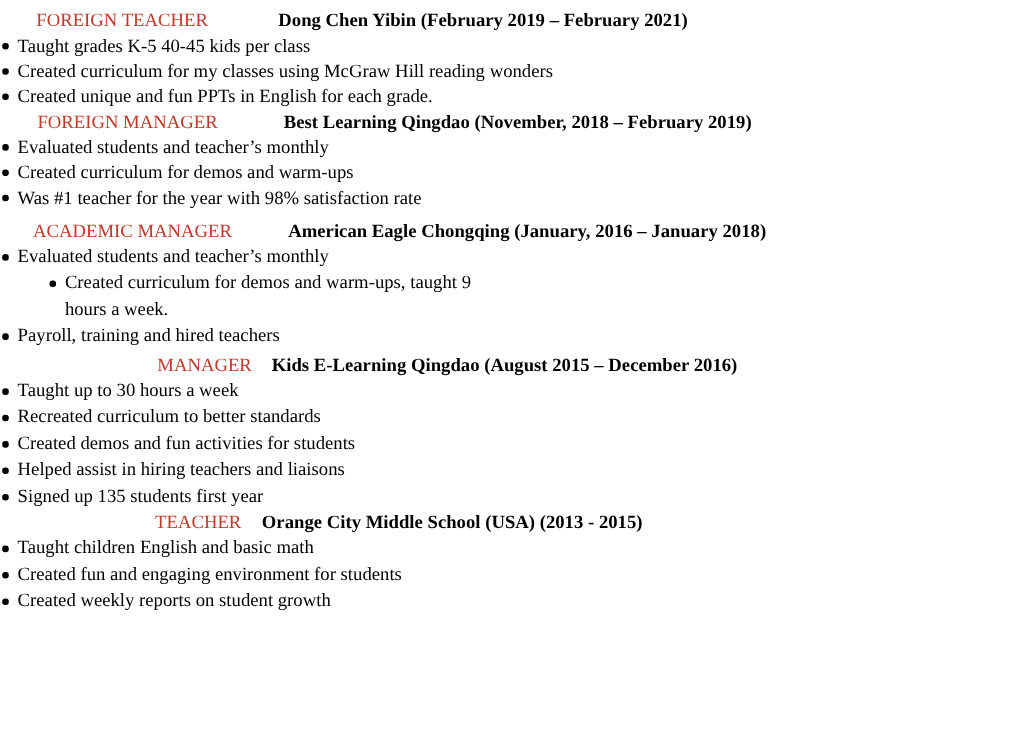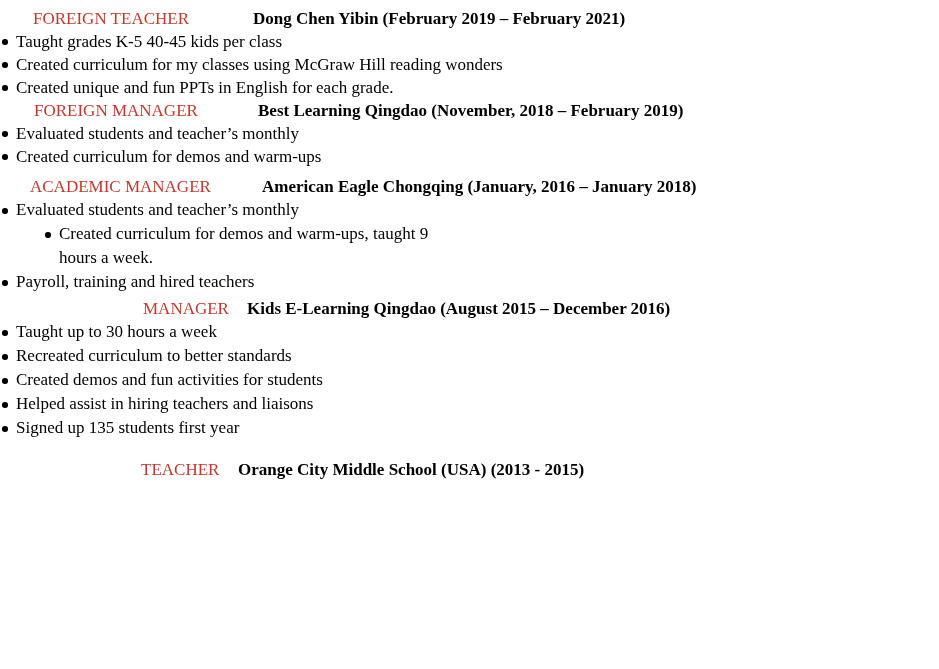--- a/index.html
+++ b/index.html
@@ -27,21 +27,21 @@
     position: absolute;
     top: 0;
     font-weight: normal;
     color: var(--accent, #c2392b);
     white-space: nowrap;
   }
   .j1 { padding-left: 253px; }  .j1 .job-label { left: 33px; }
   .j2 { padding-left: 258px; }  .j2 .job-label { left: 34px; }
   .j3 { padding-left: 262px; margin-top: 7px; }  .j3 .job-label { left: 30px; }
   .j4 { padding-left: 247px; margin-top: 3px; }  .j4 .job-label { left: 143px; }
-  .j5 { padding-left: 238px; margin-top: 18px; }  .j5 .job-label { left: 141px; }
+  .j5 { padding-left: 238px; margin-top: 0; }  .j5 .job-label { left: 141px; }
 
   ul.bullets {
     margin: 0;
     padding: 0;
     list-style: none;
   }
   .bullets li {
     position: relative;
     padding-left: 16px;
   }
@@ -80,20 +80,21 @@
   </section>
 
   <section>
     <div class="job-head j2">
       <span class="job-label">FOREIGN MANAGER</span>
       <span class="job-company">Best Learning Qingdao (November, 2018 – February 2019)</span>
     </div>
     <ul class="bullets b2">
       <li>Evaluated students and teacher’s monthly</li>
       <li>Created curriculum for demos and warm-ups</li>
+      <li>Was #1 teacher for the year with 98% satisfaction rate</li>
     </ul>
   </section>
 
   <section>
     <div class="job-head j3">
       <span class="job-label">ACADEMIC MANAGER</span>
       <span class="job-company">American Eagle Chongqing (January, 2016 – January 2018)</span>
     </div>
     <ul class="bullets b3">
       <li>Evaluated students and teacher’s monthly</li>
@@ -114,15 +115,20 @@
       <li>Helped assist in hiring teachers and liaisons</li>
       <li>Signed up 135 students first year</li>
     </ul>
   </section>
 
   <section>
     <div class="job-head j5">
       <span class="job-label">TEACHER</span>
       <span class="job-company">Orange City Middle School (USA) (2013 - 2015)</span>
     </div>
+    <ul class="bullets b5">
+      <li>Taught children English and basic math</li>
+      <li>Created fun and engaging environment for students</li>
+      <li>Created weekly reports on student growth</li>
+    </ul>
   </section>
 
 </div>
 
 </body></html>

